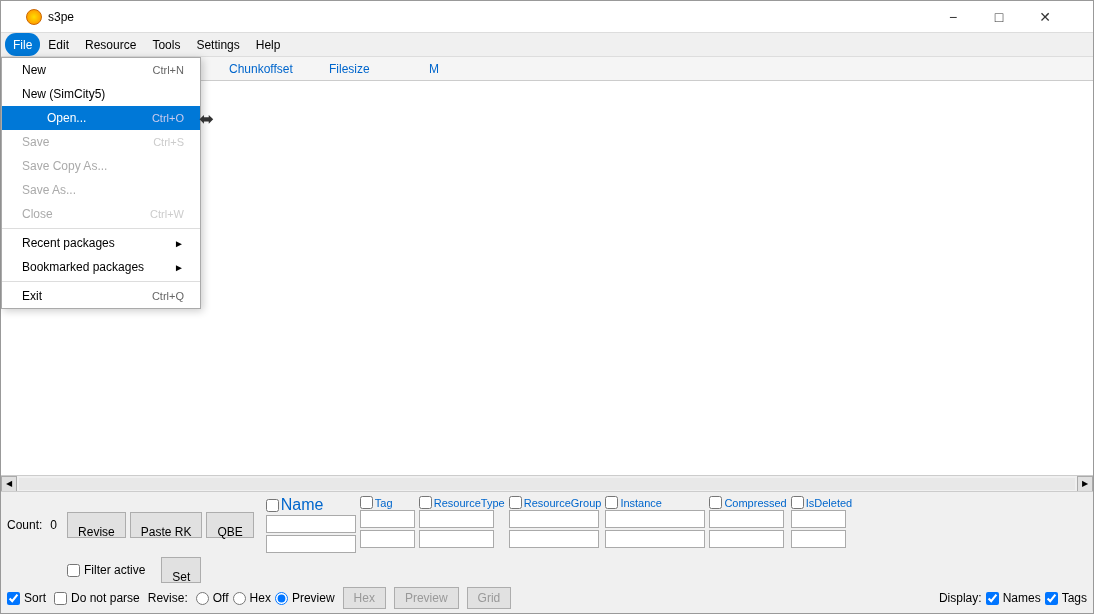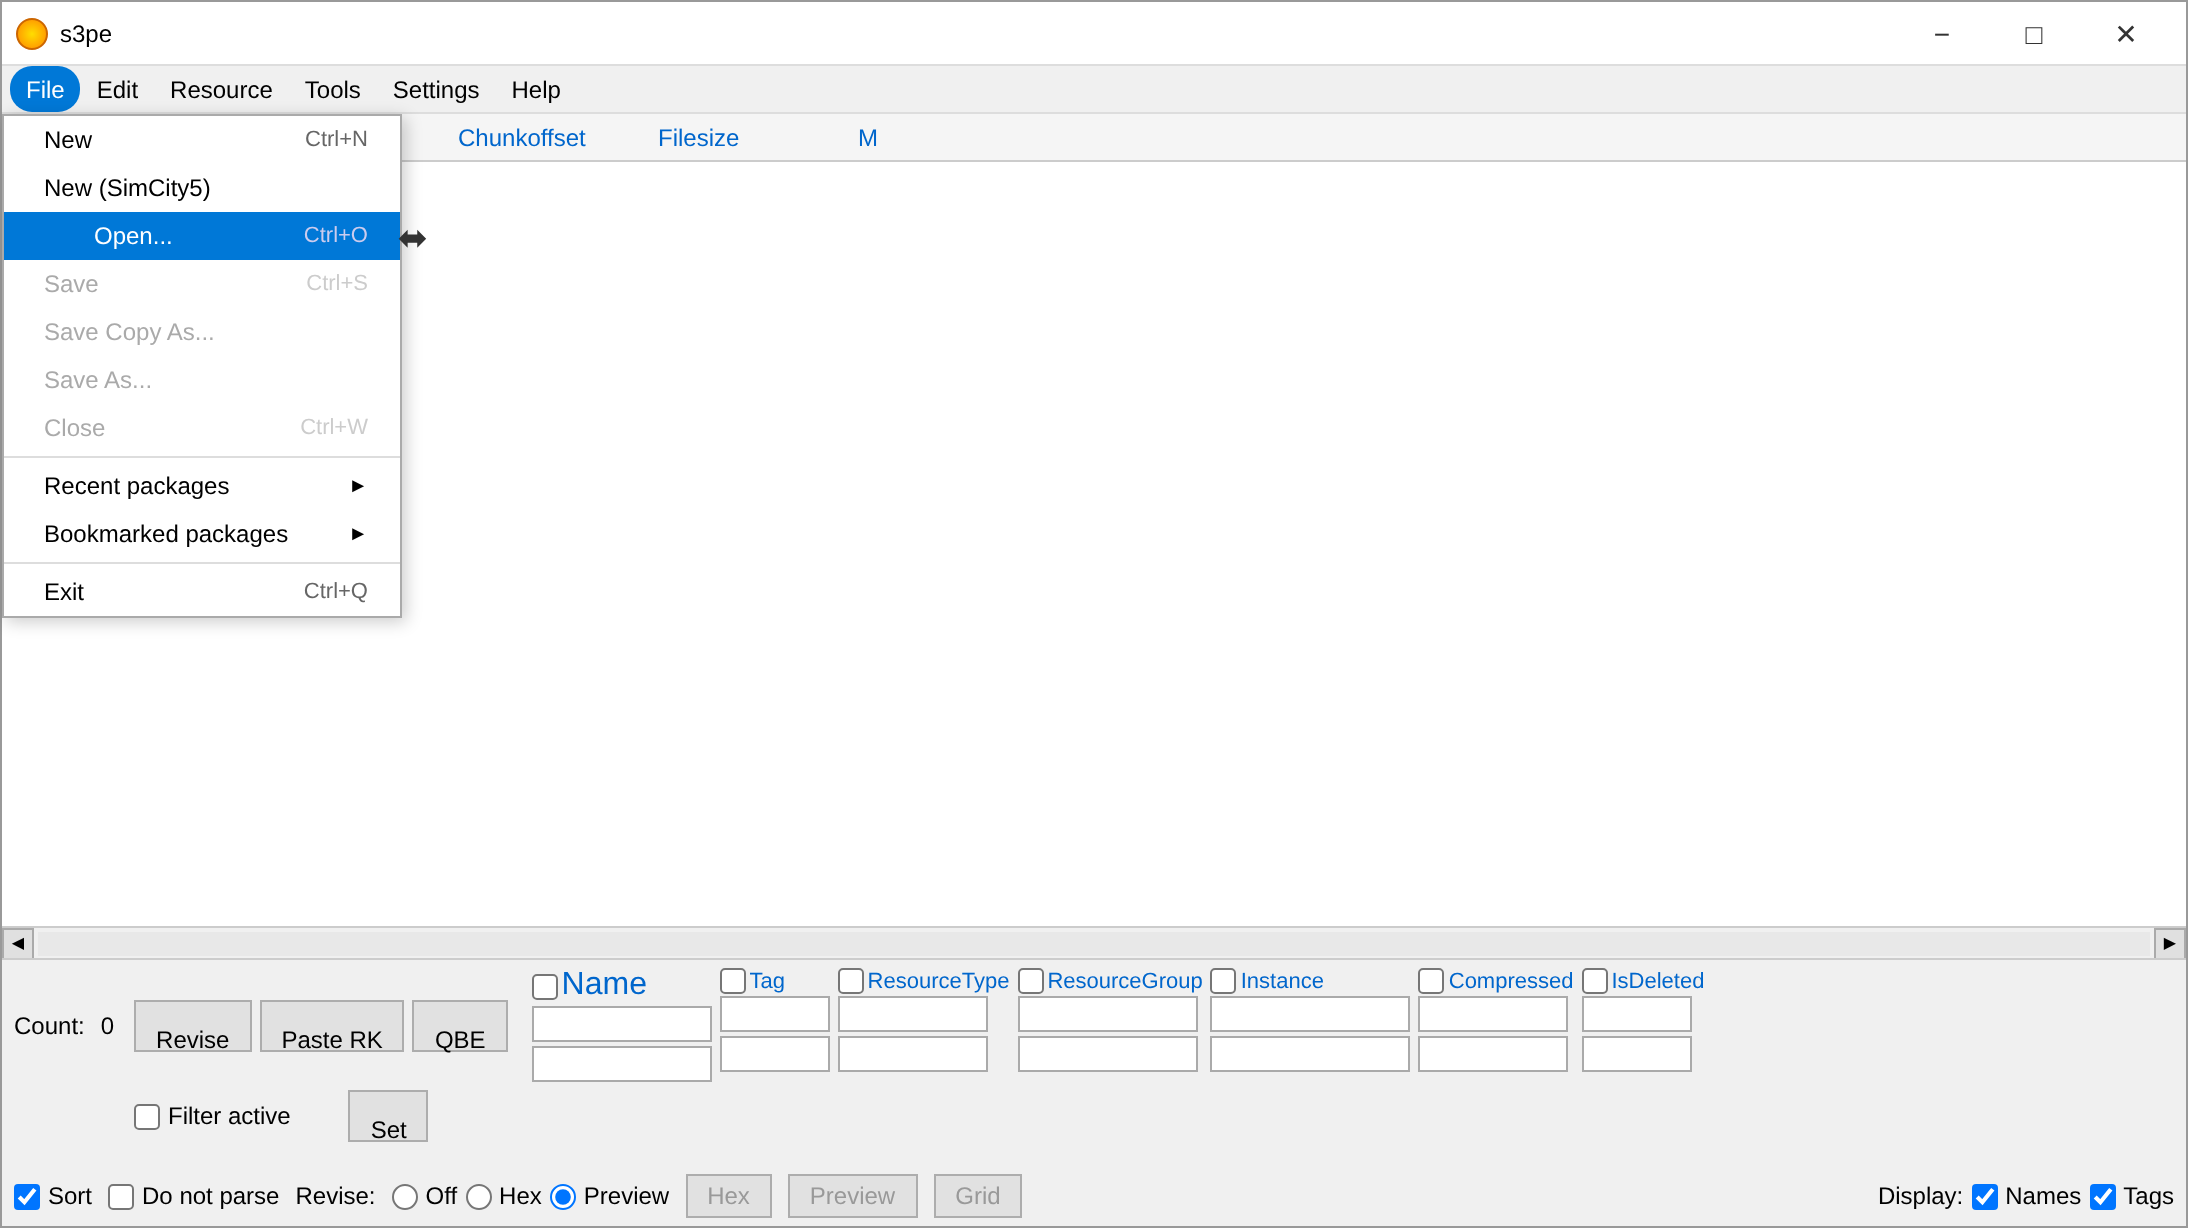--- a/index.html
+++ b/index.html
@@ -19,21 +19,21 @@
       border: 1px solid #999;
       display: flex;
       flex-direction: column;
     }
     .title-bar {
       background: #fff;
       height: 32px;
       display: flex;
       align-items: center;
       justify-content: space-between;
-      padding: 0 7px;
+      padding: 0 25px;
       border-bottom: 1px solid #ddd;
     }
     .title-bar-left {
       display: flex;
       align-items: center;
       gap: 6px;
     }
     .app-icon {
       width: 16px;
       height: 16px;
@@ -379,21 +379,21 @@
           <div style="display:flex; align-items:center; gap:2px; margin-bottom:1px;">
             <input type="checkbox" class="checkbox" style="">
             <span style="color:#0066cc; font-size:11px;">IsDeleted</span>
           </div>
           <input type="text" class="small-input" style="width: 55px;">
           <input type="text" class="small-input" style="width: 55px; margin-top: 2px;">
         </div>
       </div>
     </div>
 
-    <div style="display:flex; align-items:center; gap:25px; margin-bottom:16px; margin-left:60px;">
+    <div style="display:flex; align-items:center; gap:12px; margin-bottom:4px; margin-left:60px;">
       <div style="display:flex; align-items:center; gap:4px;">
         <input type="checkbox" class="checkbox" style="">
         <span>Filter active</span>
       </div>
       <button class="btn" style="margin-left:4px;">Set</button>
     </div>
 
     <div class="bottom-row2">
       <div style="display:flex; align-items:center; gap:4px;">
         <input type="checkbox" checked="" style="">

